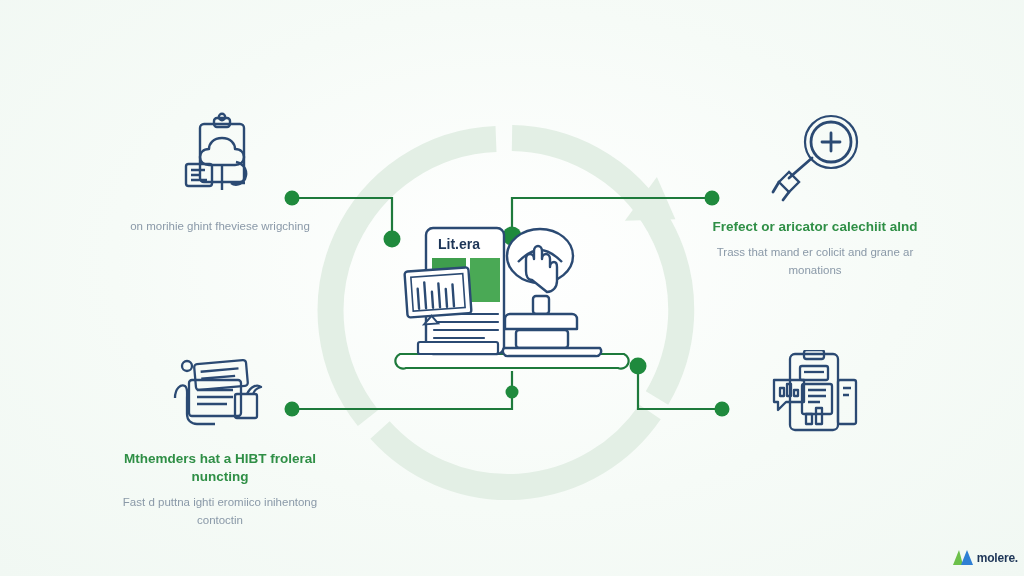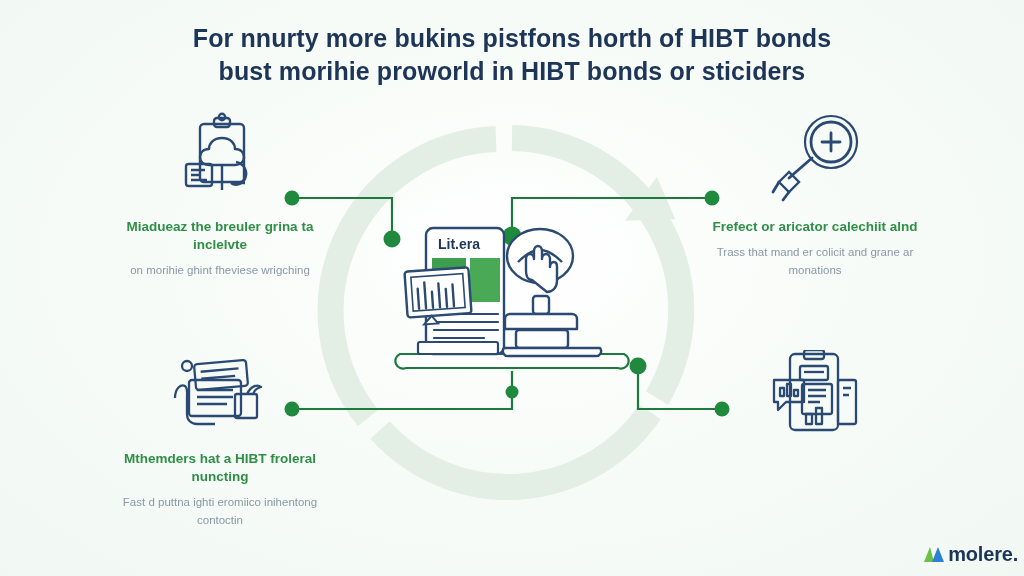--- a/index.html
+++ b/index.html
@@ -104,21 +104,21 @@
   #watermark {
     position: absolute;
     right: 6px;
     bottom: 10px;
     display: flex;
     align-items: center;
     gap: 3px;
   }
   #watermark-text {
     color: #1d3557;
-    font-size: 20px;
+    font-size: 12px;
     font-weight: bold;
     letter-spacing: -.2px;
   }
 </style>
 </head>
 <body>
 
 <div id="stage">
 
   <svg id="ring-layer" viewBox="0 0 1024 576" xmlns="http://www.w3.org/2000/svg">
@@ -146,39 +146,34 @@
       <circle cx="392" cy="239" r="8.5"></circle>
       <circle cx="512" cy="236" r="9.5"></circle>
       <circle cx="712" cy="198" r="7.5"></circle>
       <circle cx="292" cy="409" r="7.5"></circle>
       <circle cx="512" cy="392" r="6.5"></circle>
       <circle cx="638" cy="366" r="8.5"></circle>
       <circle cx="722" cy="409" r="7.5"></circle>
     </g>
   </svg>
 
-  <div id="title-block">
-    <div class="title-line">For nnurty more bukins pistfons horth of HIBT bonds</div>
-    <div class="title-line">bust morihie proworld in HIBT bonds or sticiders</div>
-  </div>
 
   <div class="quad" id="quad-tl">
     <div class="quad-icon">
       <svg width="92" height="92" viewBox="0 0 92 92" xmlns="http://www.w3.org/2000/svg" fill="none" stroke="#2b4a73" stroke-width="2.4" stroke-linejoin="round">
         <rect x="26" y="12" width="44" height="58" rx="4"></rect>
         <rect x="40" y="6" width="16" height="9" rx="3"></rect>
         <circle cx="48" cy="5" r="3.2"></circle>
         <path d="M48 26 c-9 0 -13 6 -13 11 c-6 0 -9 4 -9 8 c0 5 4 8 9 8 h26 c5 0 9 -3 9 -8 c0 -4 -3 -8 -9 -8 c0 -5 -4 -11 -13 -11 z"></path>
         <path d="M48 53 L48 78"></path>
         <rect x="12" y="52" width="26" height="22" rx="2.5"></rect>
         <path d="M17 58 h14 M17 63 h10 M17 68 h16"></path>
         <path d="M62 50 c9 2 12 10 9 17 c-3 6 -10 7 -14 4 M57 71 h14"></path>
       </svg>
     </div>
-    <p class="quad-heading">Miadueaz the breuler grina ta inclelvte</p>
     <p class="quad-body">on morihie ghint fheviese wrigching</p>
   </div>
 
   <div class="quad" id="quad-tr">
     <div class="quad-icon">
       <svg width="96" height="92" viewBox="0 0 96 92" xmlns="http://www.w3.org/2000/svg" fill="none" stroke="#2b4a73" stroke-width="2.8" stroke-linecap="round">
         <circle cx="64" cy="30" r="20"></circle>
         <circle cx="64" cy="30" r="26" stroke-width="2.2"></circle>
         <path d="M64 21 V39 M55 30 H73"></path>
         <path d="M45 46 L22 66"></path>

